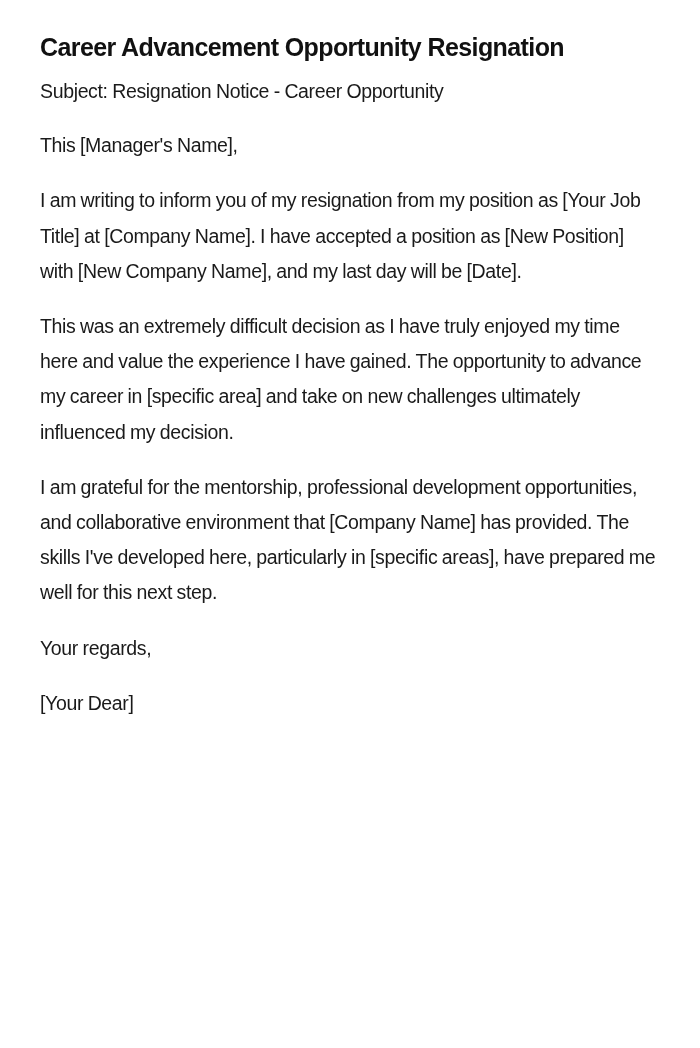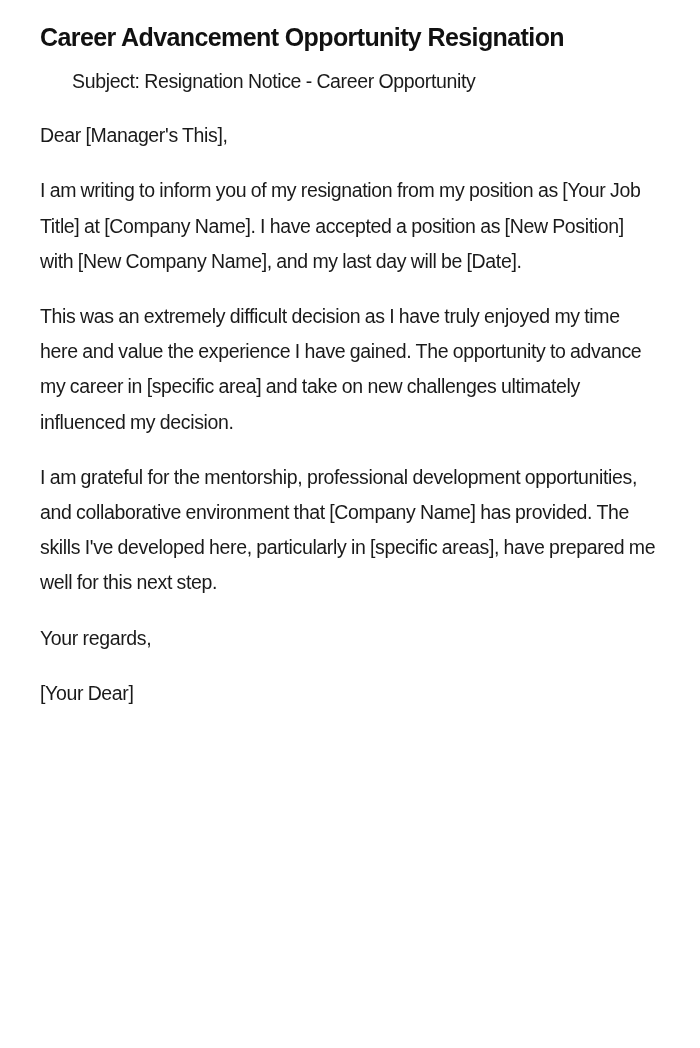--- a/index.html
+++ b/index.html
@@ -9,48 +9,48 @@
     }
     body {
       width: 700px;
       height: 1048px;
       overflow: hidden;
       color: #111111;
       font-family: "Liberation Sans", "DejaVu Sans", sans-serif;
     }
     .doc {
       position: relative;
-      padding: 20px 40px 0 40px;
+      padding: 30px 40px 0 40px;
       width: 620px;
     }
     .title {
       font-family: "Liberation Sans", sans-serif;
       font-weight: 700;
       font-size: 25px;
       line-height: 34px;
       margin: 0 0 10px 0;
       letter-spacing: -0.6px;
       color: #111111;
       white-space: nowrap;
     }
     .para {
       font-size: 19.5px;
       line-height: 35.2px;
       margin: 0 0 20px 0;
       letter-spacing: -0.35px;
       word-spacing: -0.5px;
       color: #1a1a1a;
     }
-    .subject { margin-bottom: 19px; margin-left: 32px; }
+    .subject { margin-bottom: 19px; }
   </style>
 </head>
 <body>
 
 <div class="doc">
   <h1 class="title">Career Advancement Opportunity Resignation</h1>
   <p class="para subject">Subject: Resignation Notice - Career Opportunity</p>
-  <p class="para">Dear [Manager's This],</p>
+  <p class="para">This [Manager's Name],</p>
   <p class="para">I am writing to inform you of my resignation from my position as [Your Job Title] at [Company Name]. I have accepted a position as [New Position] with [New Company Name], and my last day will be [Date].</p>
   <p class="para">This was an extremely difficult decision as I have truly enjoyed my time here and value the experience I have gained. The opportunity to advance my career in [specific area] and take on new challenges ultimately influenced my decision.</p>
   <p class="para">I am grateful for the mentorship, professional development opportunities, and collaborative environment that [Company Name] has provided. The skills I've developed here, particularly in [specific areas], have prepared me well for this next step.</p>
   <p class="para">Your regards,</p>
   <p class="para">[Your Dear]</p>
 </div>
 
 </body></html>

